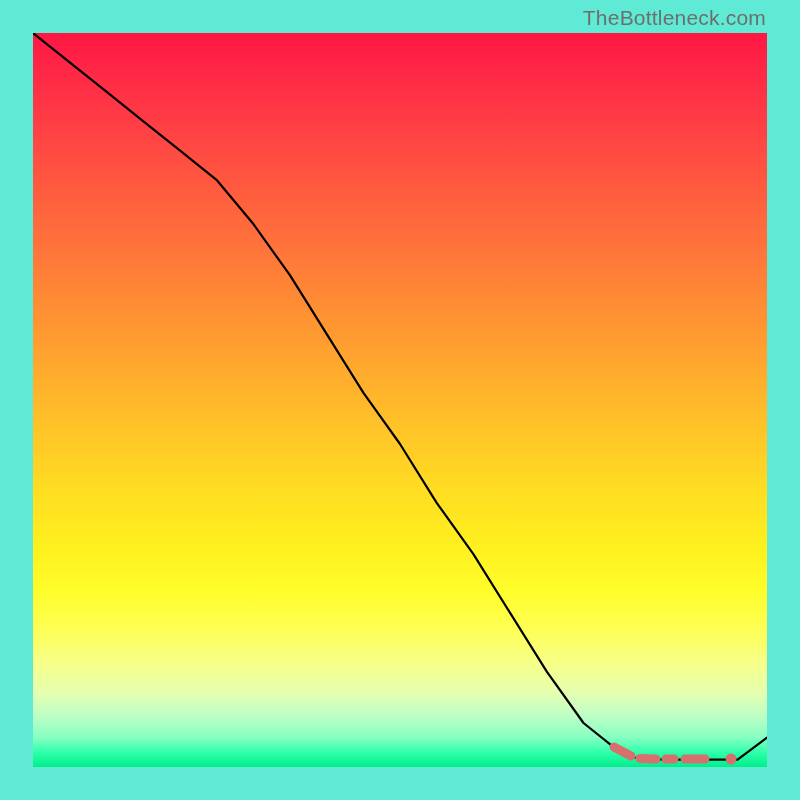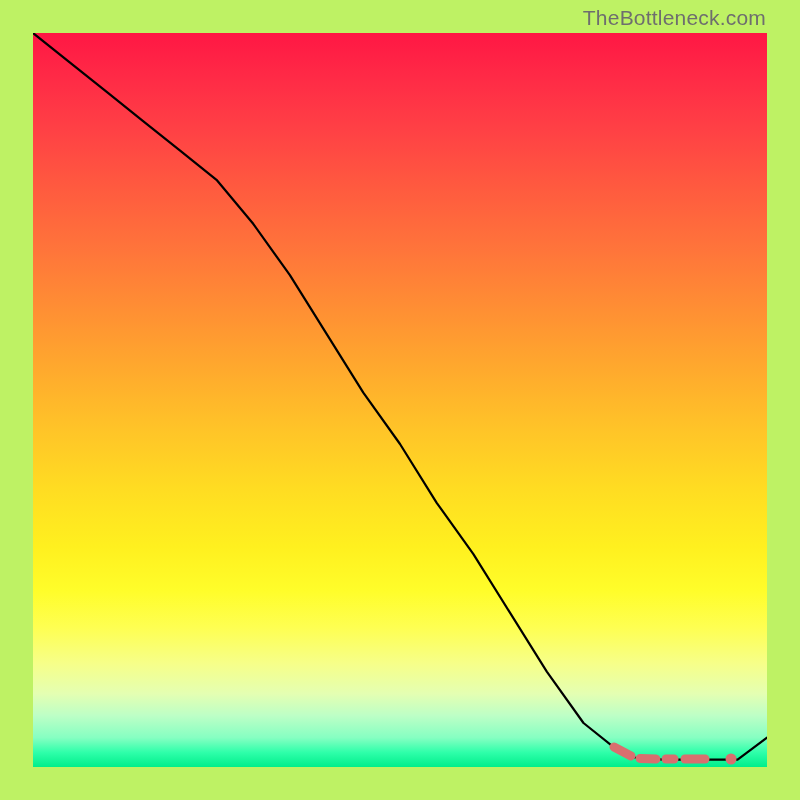--- a/index.html
+++ b/index.html
@@ -8,21 +8,21 @@
     width: 800px;
     height: 800px;
     background: #000;
     overflow: hidden;
     font-family: Arial, Helvetica, sans-serif;
   }
   .frame {
     position: relative;
     width: 800px;
     height: 800px;
-    background: #bef264;
+    background: #5eead4;
   }
   .plot-area {
     position: absolute;
     left: 33px;
     top: 33px;
     width: 734px;
     height: 734px;
     
     background: linear-gradient(
       to bottom,

